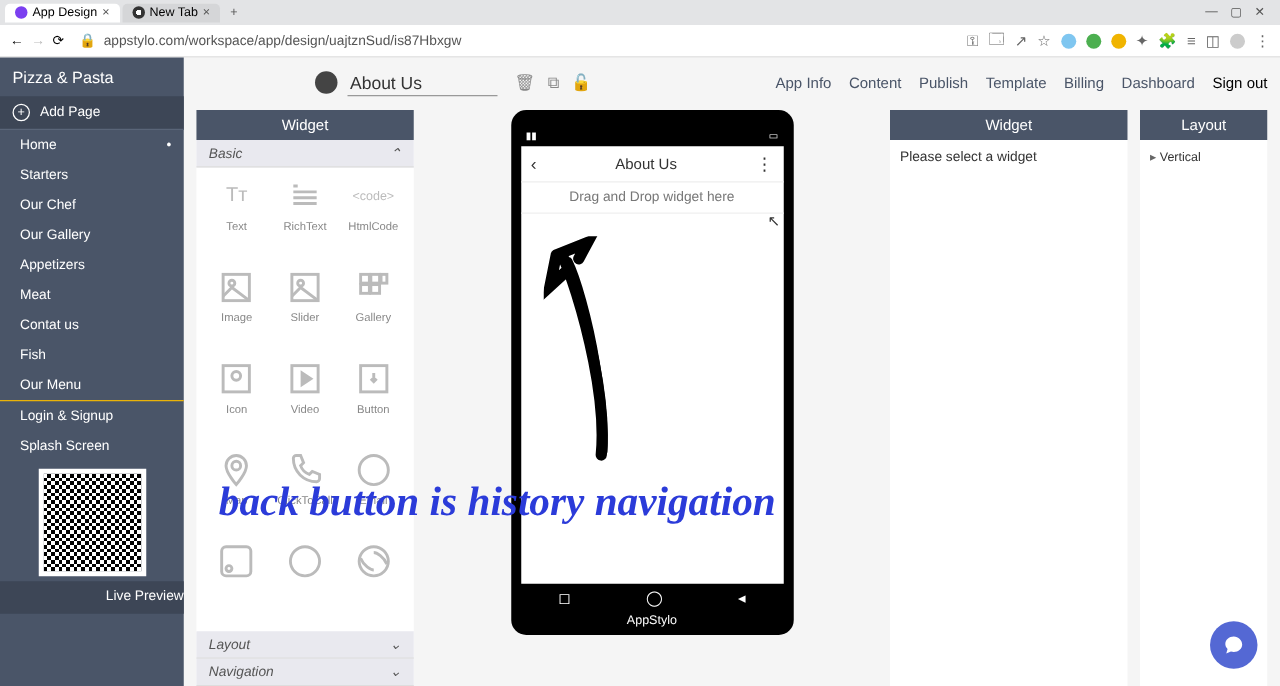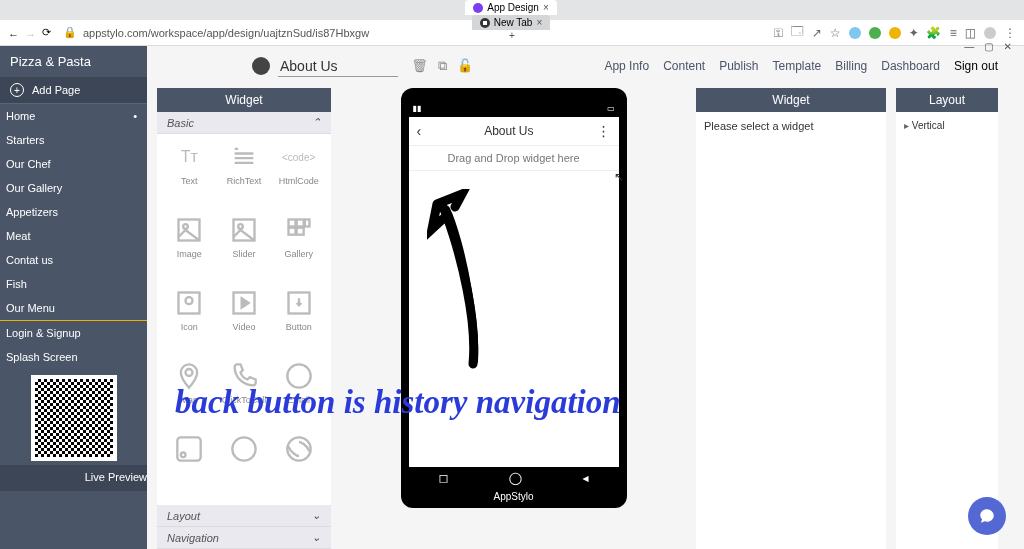--- a/index.html
+++ b/index.html
@@ -1,49 +1,49 @@
 <!DOCTYPE html>
 <html><head>
 <meta charset="utf-8">
 <style>
   * { box-sizing: border-box; margin: 0; padding: 0; font-family: Arial, sans-serif; }
   body { background: #f5f5f5; width: 1024px; height: 549px; overflow: hidden; position: relative; }
 
   
-  .browser-tabs { height: 20px; background: #e3e4e6; display: flex; align-items: center; padding: 0 4px; font-size: 10px; flex-direction: column; }
+  .browser-tabs { height: 20px; background: #e3e4e6; display: flex; align-items: center; padding: 0 4px; font-size: 10px; }
   .tab { display: flex; align-items: center; gap: 4px; padding: 2px 8px; background: #fff; border-radius: 4px 4px 0 0; margin-right: 2px; max-width: 160px; }
   .tab.inactive { background: #d5d6d8; }
   .tab-favicon { width: 10px; height: 10px; border-radius: 50%; background: #7b3ff0; display:inline-block;}
   .tab-favicon.g { background: radial-gradient(circle,#fff 30%,#333 31%); }
   .tab-close { color: #555; font-size: 10px; }
   .tab-add { padding: 0 6px; color:#555; }
   .win-controls { margin-left:auto; display:flex; gap:10px; padding-right:8px; color:#555;}
   .addr-bar { height: 26px; background: #fff; display:flex; align-items:center; padding: 0 8px; gap:6px; border-bottom:1px solid #ddd; font-size:11px;}
   .addr-input { flex:1; color:#555; }
   .addr-icons { display:flex; gap:8px; align-items:center; color:#666;}
   .addr-icons span { font-size:12px;}
   .ext-dot { width:12px; height:12px; border-radius:50%; display:inline-block;}
 
   
   .app { display:flex; height: calc(549px - 46px); }
   .sidebar { width: 147px; background:#4a5568; color:#fff; display:flex; flex-direction:column; font-size:11px;}
   .side-title { padding:8px 10px; font-size:13px; }
   .add-page { display:flex; align-items:center; gap:8px; padding:6px 10px; border-bottom:1px solid #5a6578; background:#3d4656;}
   .add-page .plus-ic { width:14px; height:14px; border:1px solid #fff; border-radius:50%; display:flex; align-items:center; justify-content:center; font-size:10px;}
   .side-items { flex:0 0 auto; }
-  .side-item { padding:6px 6px; border-bottom:0; position:relative;}
+  .side-item { padding:6px 16px; border-bottom:0; position:relative;}
   .side-item.dot::after{content:"•"; position:absolute; right:10px; color:#fff;}
   .side-bottom { border-top:1px solid #eab308; }
   .qr { width:86px; height:86px; margin:6px auto 4px; background:
       repeating-linear-gradient(0deg,#000 0 3px,#fff 3px 6px),
       repeating-linear-gradient(90deg,#000 0 3px,#fff 3px 6px);
       background-blend-mode: difference; border:4px solid #fff;}
   .live-prev { text-align:right; padding:6px 0 8px; background:#3d4656;}
 
-  .main { flex:1; display:flex; flex-direction:column; padding:2px 26px 0 10px; overflow:hidden;}
+  .main { flex:1; display:flex; flex-direction:column; padding:2px 10px 0 10px; overflow:hidden;}
   .topbar { display:flex; align-items:center; height:36px; gap:10px;}
   .title-group { display:flex; align-items:center; gap:8px; margin-left:95px;}
   .title-dot { width:18px; height:18px; border-radius:50%; background:#444;}
   .title-text { font-size:14px; color:#333; border-bottom:1px solid #999; padding:2px 60px 2px 2px;}
   .title-icons { display:flex; gap:10px; color:#888; font-size:13px; margin-left:6px;}
   .nav-links { margin-left:auto; display:flex; gap:14px; font-size:12px; color:#4a5568;}
   .nav-links span:last-child{ color:#000000;}
 
   .panels { display:flex; gap:12px; flex:1; overflow:hidden; margin-top:4px;}
   .panel { background:#fff; display:flex; flex-direction:column;}

